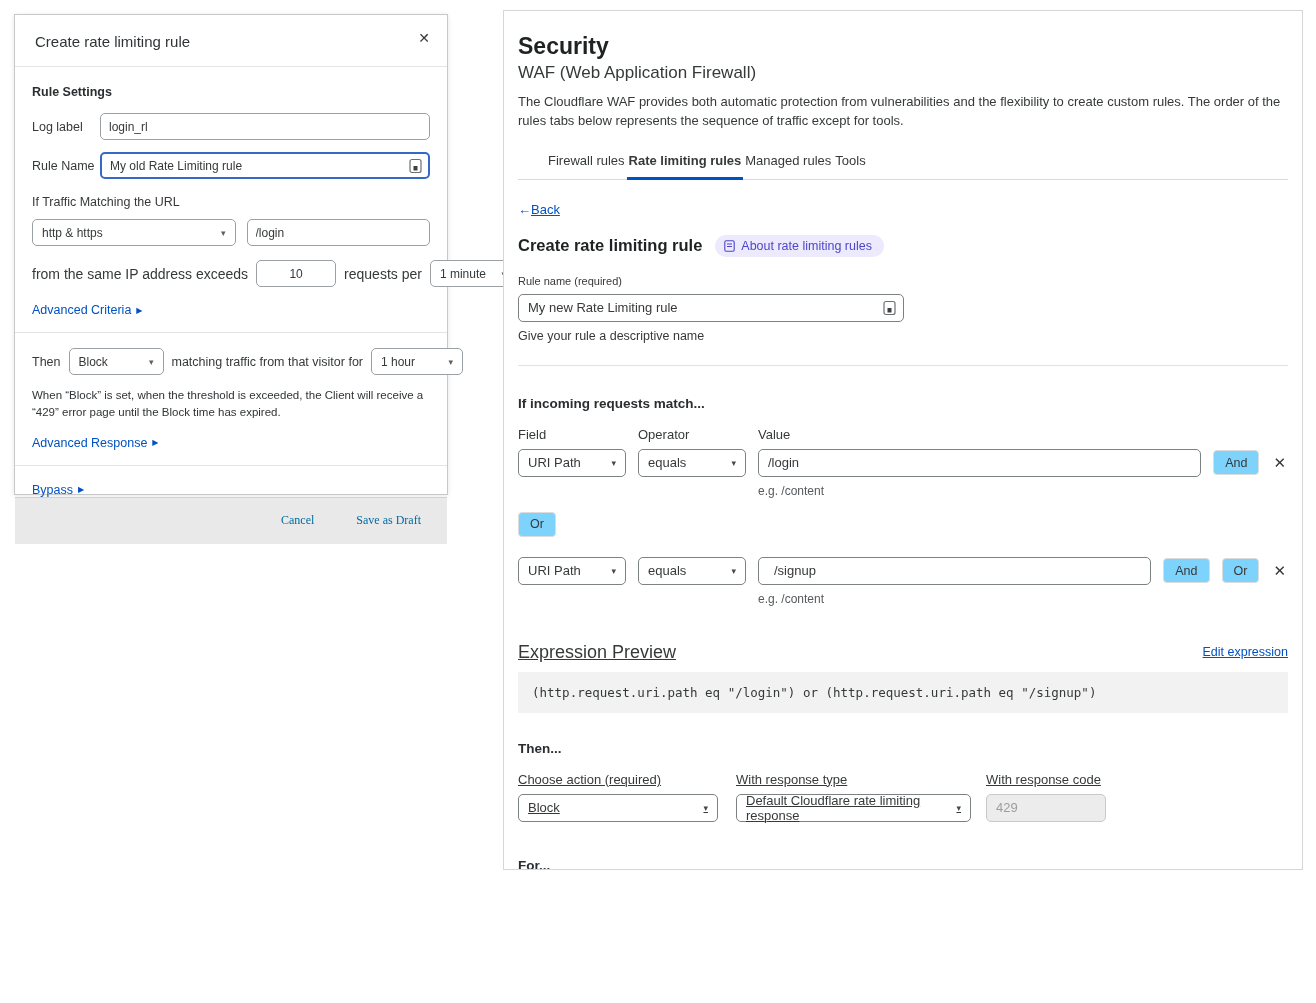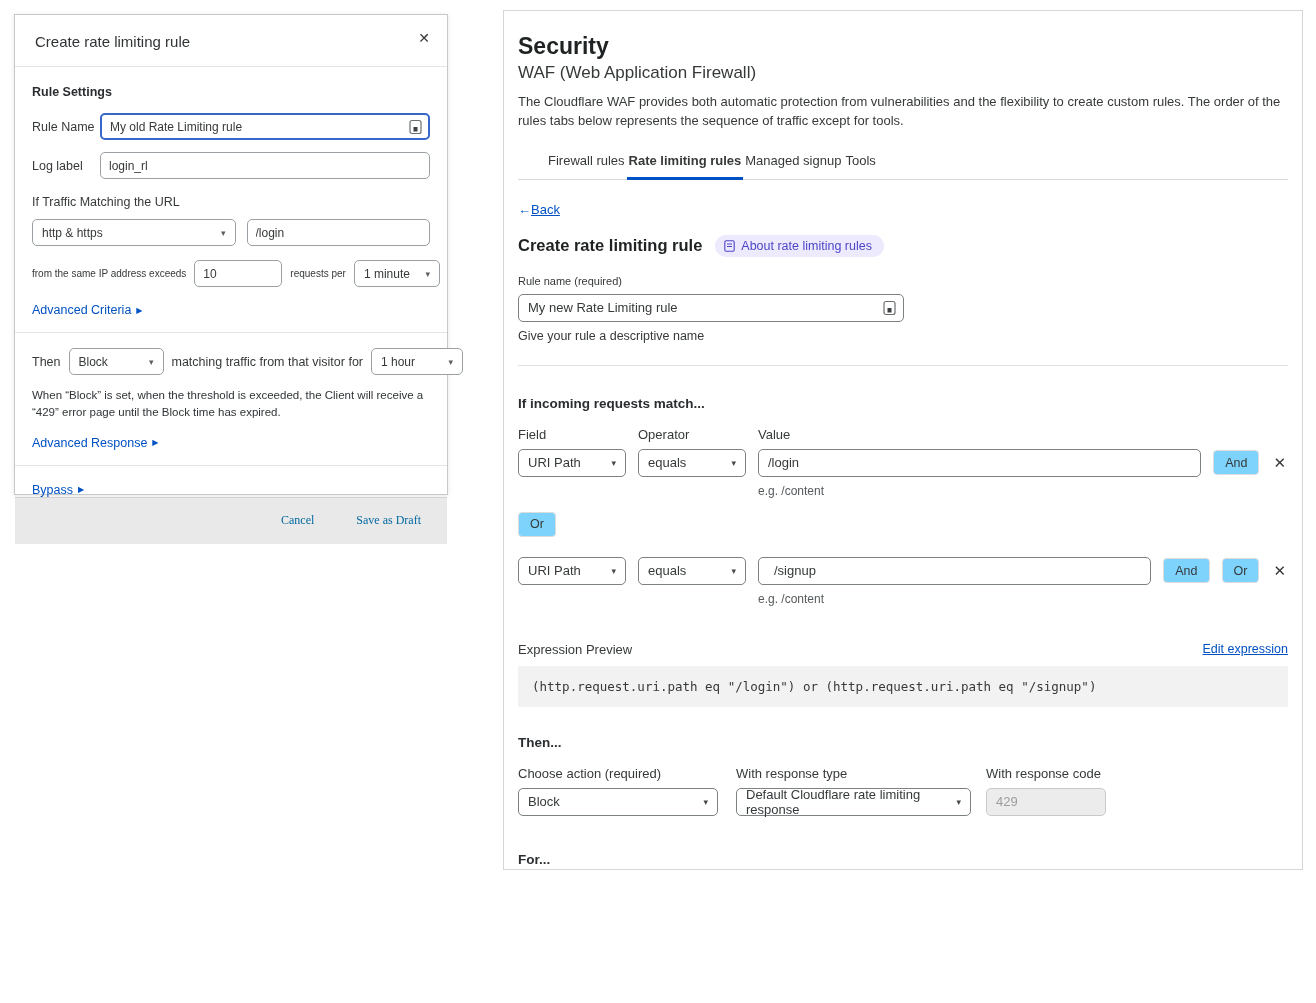--- a/index.html
+++ b/index.html
@@ -34,22 +34,22 @@
   .d-heading { font-size:12.5px; margin:16px 0 10px 0; }
   .d-pair { display:flex; gap:11px; margin-bottom:14px; }
   .selbox {
     border:1px solid #9aa0a3; border-radius:5px; height:27px; background:#fff;
     display:flex; align-items:center; justify-content:space-between;
     padding:0 9px; font-size:12px; color:#36393a; cursor:pointer;
   }
   .selbox .caret { font-size:9px; color:#5c6062; margin-left:8px; }
   .flex1 { flex:1; }
   .d-exceeds { display:flex; align-items:center; gap:8px; margin-bottom:2px; flex-wrap:nowrap; }
-  .d-exceeds .txt { white-space:nowrap; font-size:10px; }
-  .w80 { width:88px; flex:none; }
+  .d-exceeds .txt { white-space:nowrap; font-size:14px; }
+  .w80 { width:80px; flex:none;text-align:center; }
   .w86 { width:86px; flex:none; }
   .w95 { width:95px; flex:none; }
   .w92 { width:92px; flex:none; }
   .bluelink { color:#0051c3; font-size:12.5px; margin:14px 0 0 0; cursor:pointer; display:inline-flex; align-items:center; gap:5px; }
   .bluelink .tri { font-size:8px; }
   .d-divider { border:none; border-top:1px solid #e4e4e4; margin:15px -17px 15px -17px; }
   .d-then { display:flex; align-items:center; gap:8px; }
   .d-then .txt { white-space:nowrap; font-size:12.5px; }
   .d-note { font-size:11.5px; line-height:1.5; color:#303436; margin-top:12px; }
   .dialog-footer {
@@ -98,28 +98,28 @@
   .p-select .caret { font-size:9px; color:#46494b; margin-left:8px; }
   .w108 { width:108px; flex:none; }
   .btn-gray {
     background:#7dd3fc; border:1px solid #dcdcdc; border-radius:4px; height:25px;
     padding:0 11px; font-size:12.5px; color:#36393a; cursor:pointer; font-family:inherit; flex:none;
   }
   .remove-x { font-size:15px; color:#36393a; cursor:pointer; background:none; border:none; padding:0 2px; flex:none; }
   .hint { font-size:12px; color:#565a5c; margin:7px 0 0 240px; }
   .or-standalone { margin:14px 0 18px 0; }
   .expr-row { display:flex; align-items:center; justify-content:space-between; margin-top:36px; }
-  .expr-label { font-size:13px; }
+  .expr-label { font-size:18px;text-decoration:underline; }
   .edit-expr { font-size:12.5px; color:#0051c3; text-decoration:underline; cursor:pointer; }
   .code-box {
     margin-top:9px; background:#f2f2f2; padding:13px 14px;
     font-family:"DejaVu Sans Mono","Liberation Mono",monospace; font-size:12.5px; color:#36393a;
     white-space:nowrap; overflow:hidden;
   }
-  .then-cols { display:flex; margin-top:16px; }
+  .then-cols { display:flex; margin-top:16px;text-decoration:underline; }
   .tc1 { width:218px; flex:none; }
   .tc2 { width:250px; flex:none; }
   .tc3 { flex:none; }
   .tc-label { font-size:13px; margin-bottom:7px; }
   .w200 { width:200px; }
   .w235 { width:235px; }
   .code-input {
     width:120px; height:28px; border:1px solid #c9c9c9; border-radius:5px; padding:0 9px;
     font-size:13px; color:#9b9ea0; background:#ececec; outline:none; font-family:inherit;
   }
@@ -134,41 +134,41 @@
 <body>
 
 <div class="dialog">
   <div class="dialog-header">
     <span class="dialog-title">Create rate limiting rule</span>
     <button class="dialog-close">✕</button>
   </div>
 
   <div class="dialog-body">
     <div class="d-section-title">Rule Settings</div>
+
+    <div class="d-row">
+      <span class="d-label">Log label</span>
+      <span class="inwrap">
+        <input class="tbox" value="login_rl" style="">
+      </span>
+    </div>
 
     <div class="d-row">
       <span class="d-label">Rule Name</span>
       <span class="inwrap">
         <input class="tbox focused" value="My old Rate Limiting rule" style="">
         <span class="autofill-badge">
           <svg width="13" height="15" viewBox="0 0 13 15">
               <rect x="1" y="1" width="11" height="13" rx="2" fill="none" stroke="#6b6f71" stroke-width="1.2"></rect>
               <rect x="4.5" y="7.5" width="4" height="4.5" fill="#3c4042"></rect>
             </svg>
         </span>
       </span>
     </div>
 
-    <div class="d-row">
-      <span class="d-label">Log label</span>
-      <span class="inwrap">
-        <input class="tbox" value="login_rl" style="">
-      </span>
-    </div>
-
     <div class="d-heading">If Traffic Matching the URL</div>
 
     <div class="d-pair">
       <div class="selbox flex1">
         <span>http &amp; https</span>
         <span class="caret">▾</span>
       </div>
       <span class="inwrap">
         <input class="tbox" value="/login" style="">
       </span>
@@ -226,21 +226,21 @@
 </div>
 
 <div class="panel">
   <h1 class="page-title">Security</h1>
   <h2 class="page-subtitle">WAF (Web Application Firewall)</h2>
   <p class="page-desc">The Cloudflare WAF provides both automatic protection from vulnerabilities and the flexibility to create custom rules. The order of the rules tabs below represents the sequence of traffic except for tools.</p>
 
   <div class="tabs">
     <div class="tab">Firewall rules</div>
     <div class="tab active">Rate limiting rules</div>
-    <div class="tab">Managed signup</div>
+    <div class="tab">Managed rules</div>
     <div class="tab">Tools</div>
   </div>
 
   <div class="back-link">
     <span>←</span>
       <span class="bl-text">Back</span>
   </div>
 
   <div class="form-title-row">
     <span class="form-title">Create rate limiting rule</span>

